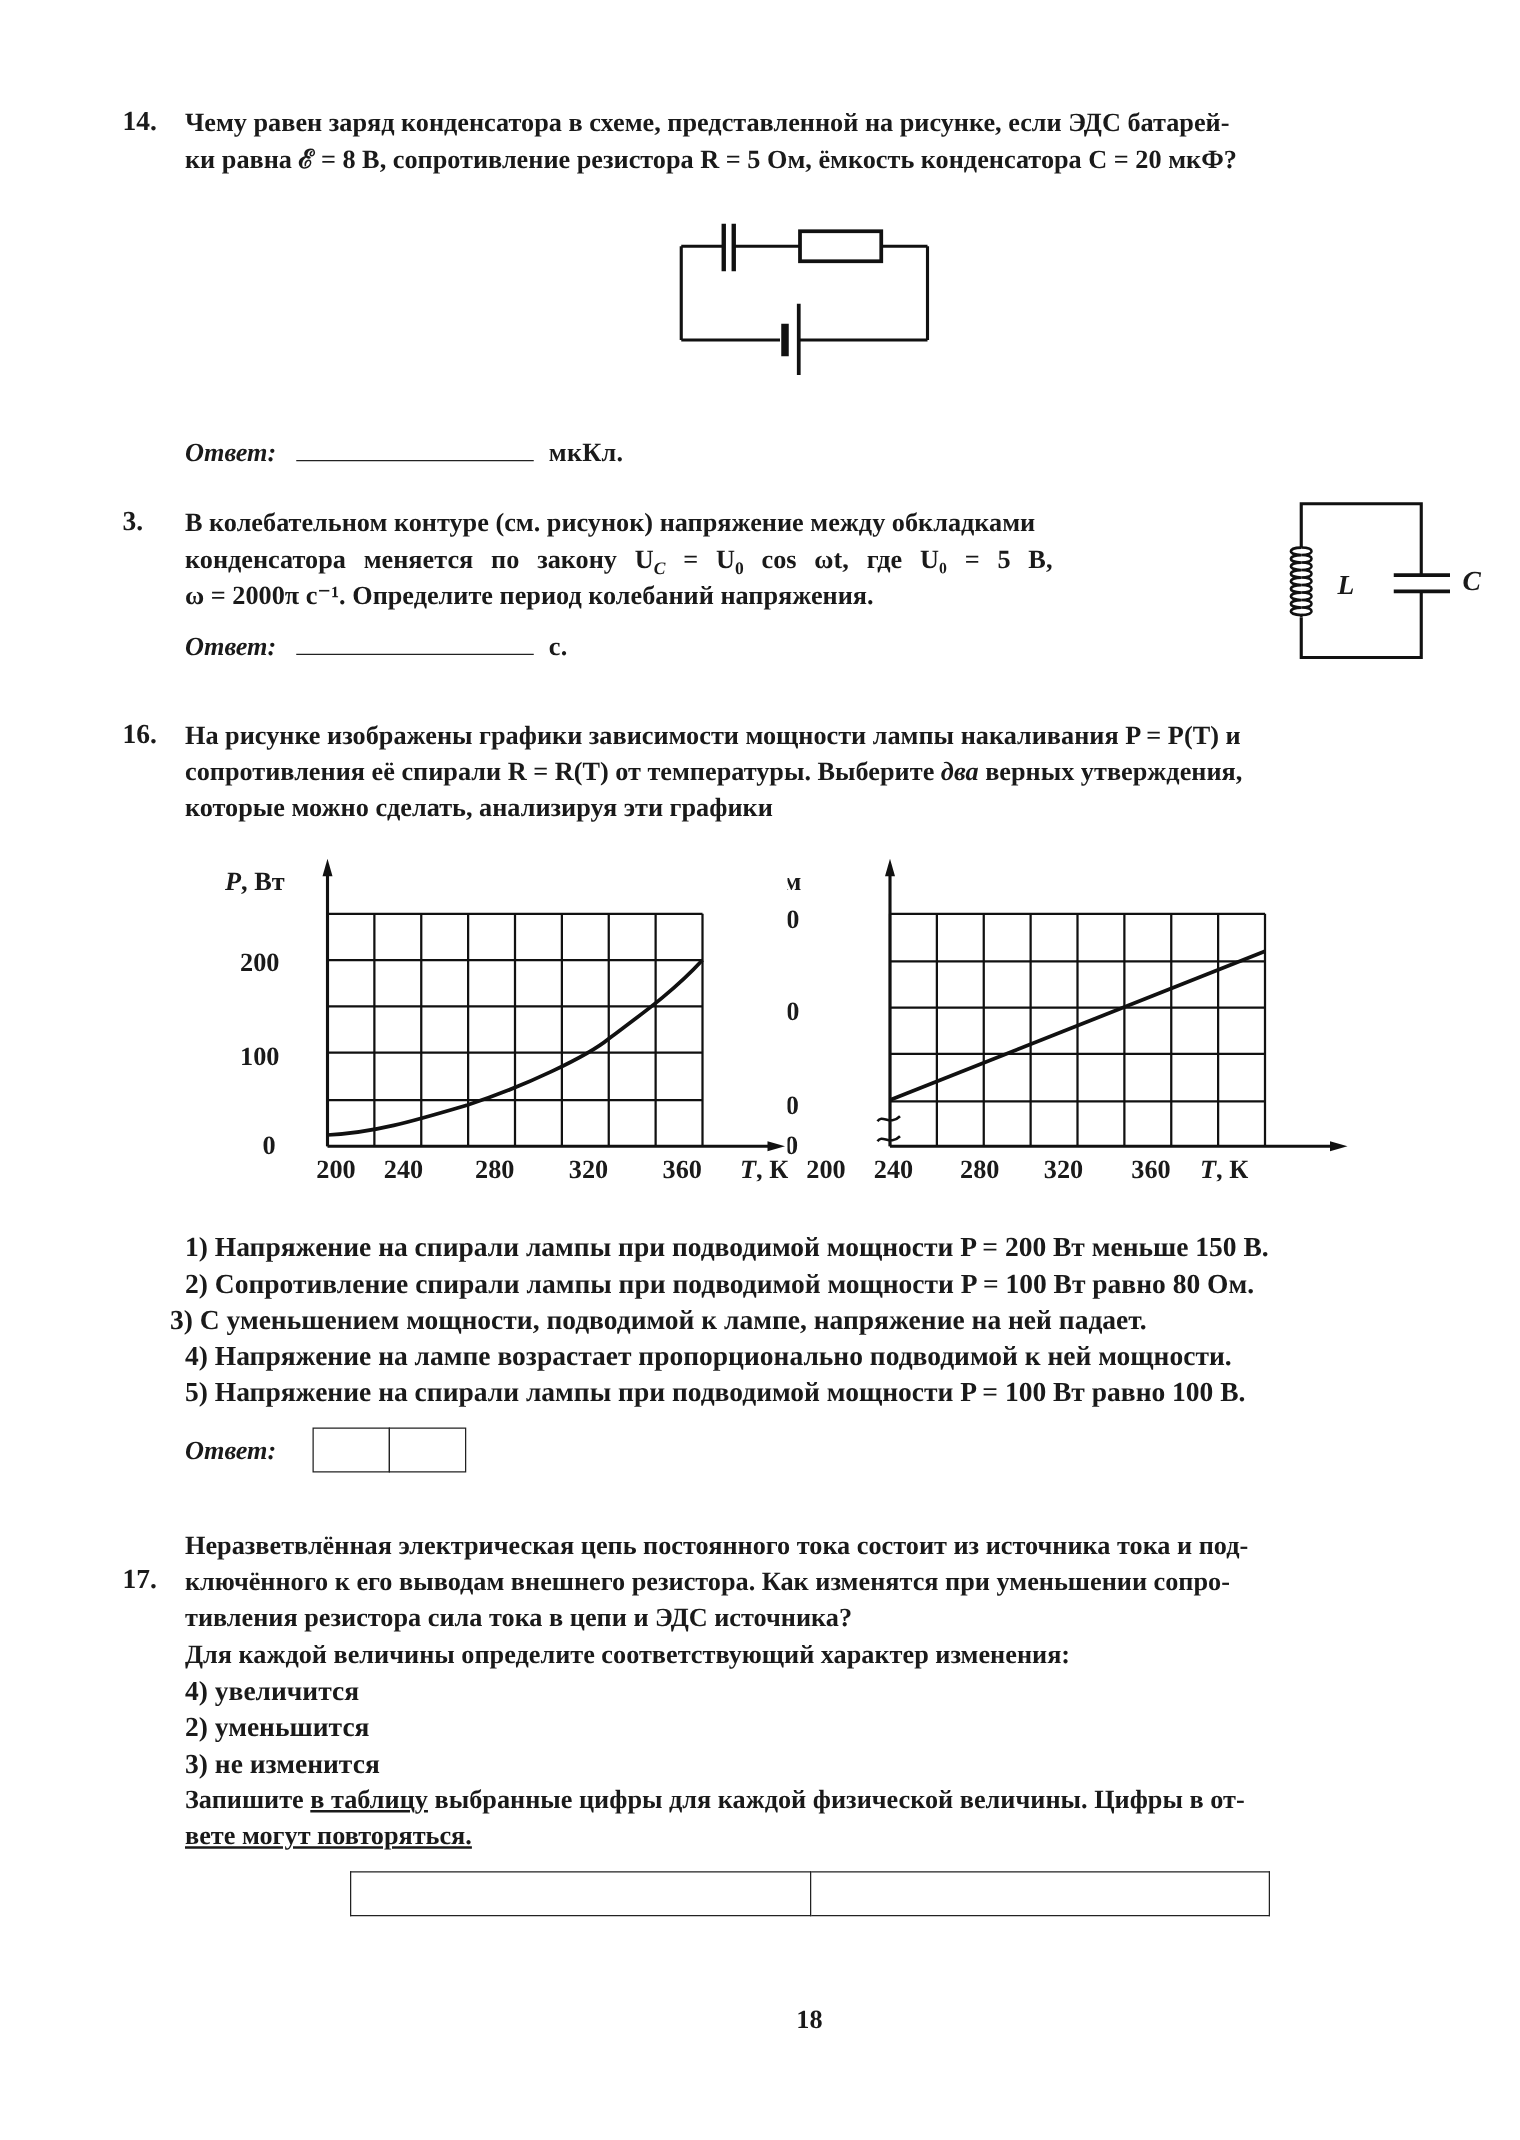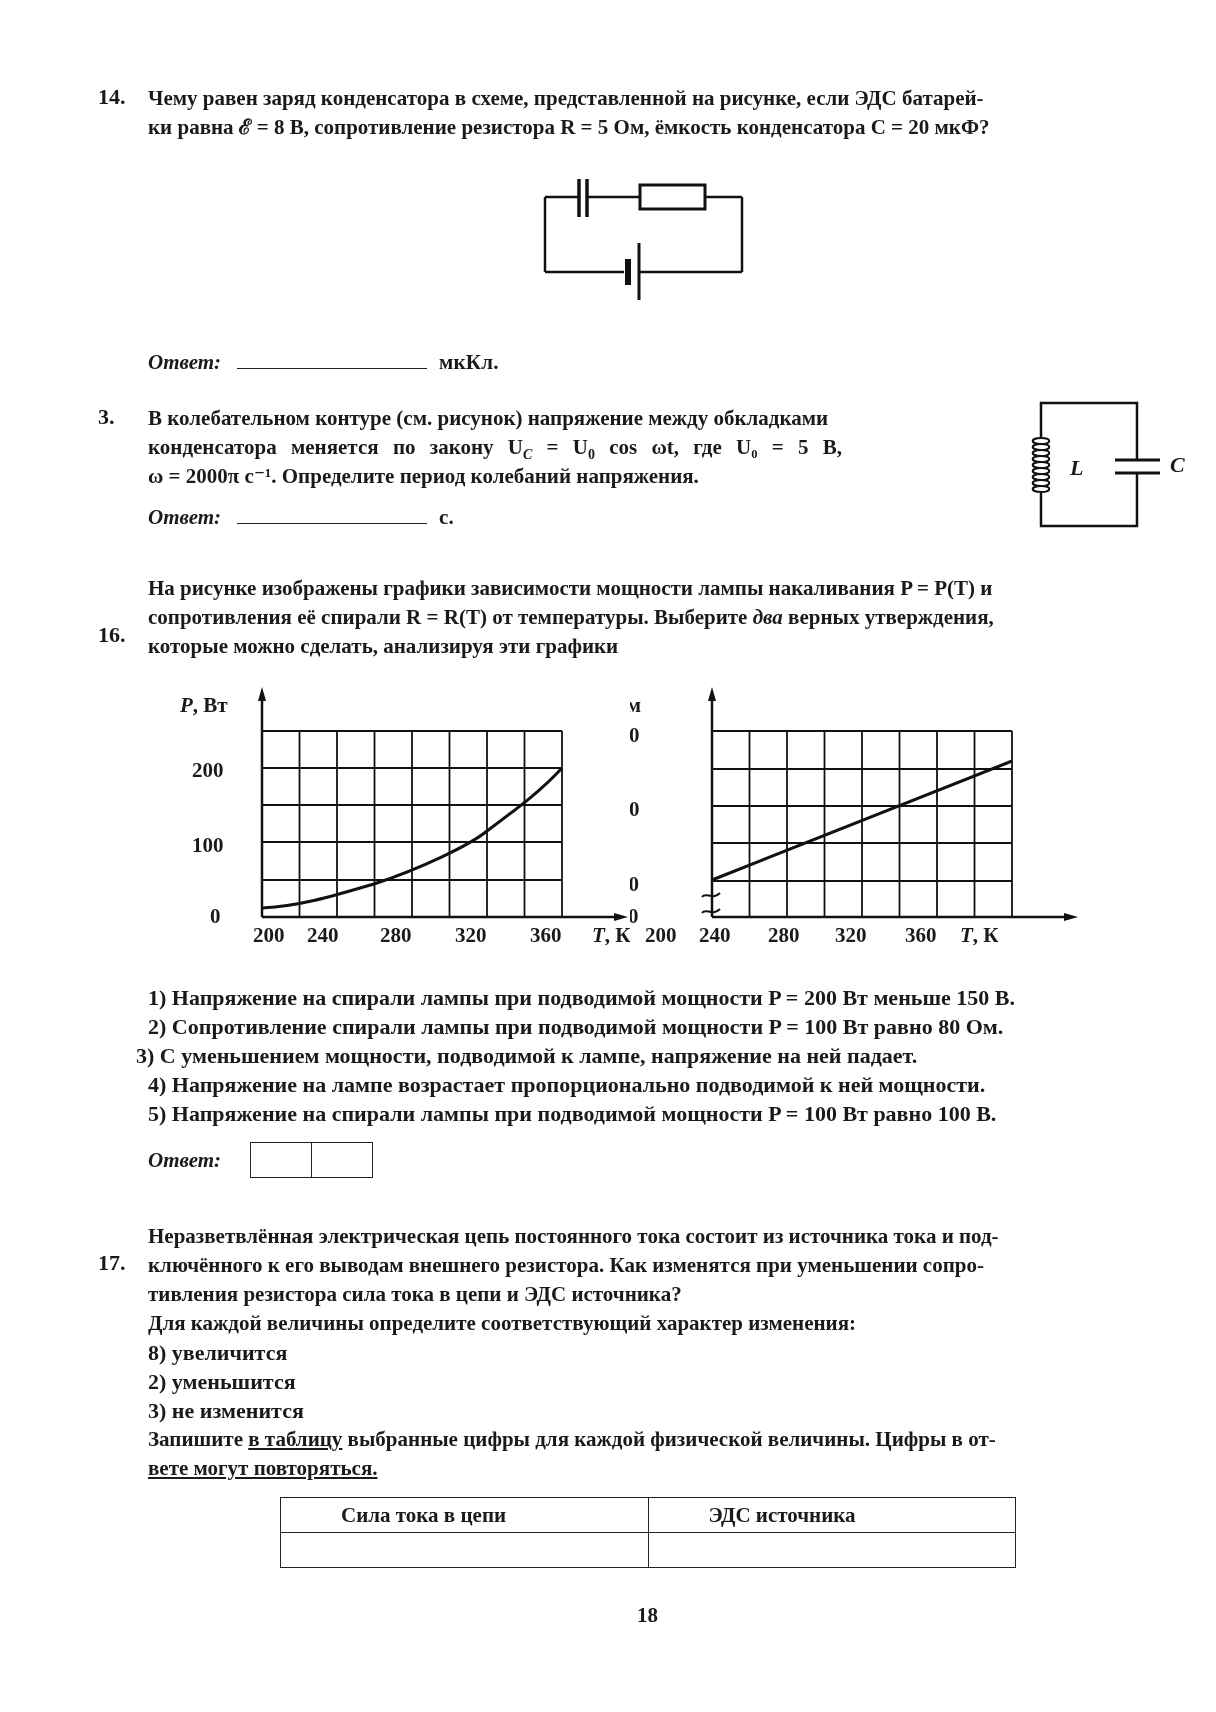--- a/index.html
+++ b/index.html
@@ -76,21 +76,21 @@
     <line x1="95" y1="62" x2="140" y2="62" stroke-width="3"></line>
     <line x1="95" y1="75" x2="140" y2="75" stroke-width="3"></line>
 
     <path d="M21,40 C10,40 10,46 21,46 C10,46 10,52 21,52 C10,52 10,58 21,58 C10,58 10,64 21,64 C10,64 10,70 21,70 C10,70 10,76 21,76 C10,76 10,82 21,82 C10,82 10,88 21,88 C10,88 10,94 21,94 L21,96" stroke-width="2.2"></path>
     <path d="M21,40 C32,40 32,46 21,46 M21,46 C32,46 32,52 21,52 M21,52 C32,52 32,58 21,58 M21,58 C32,58 32,64 21,64 M21,64 C32,64 32,70 21,70 M21,70 C32,70 32,76 21,76 M21,76 C32,76 32,82 21,82 M21,82 C32,82 32,88 21,88 M21,88 C32,88 32,94 21,94" stroke-width="2"></path>
   </g>
   <text x="50" y="77" font-size="22" font-style="italic">L</text>
   <text x="150" y="74" font-size="22" font-style="italic">C</text>
 </svg>
 
-<div class="qnum" style="left:98px; top:574px;margin-top:48px;">16.</div>
+<div class="qnum" style="left:98px; top:574px;">16.</div>
 <div class="para" style="left:148px; top:574px; white-space:nowrap;">На рисунке изображены графики зависимости мощности лампы накаливания P = P(T) и</div>
 <div class="para" style="left:148px; top:603px; white-space:nowrap;">
   <span>сопротивления её спирали R = R(T) от температуры. Выберите </span><em>два</em><span> верных утверждения,</span>
 </div>
 <div class="para" style="left:148px; top:632px; white-space:nowrap;">которые можно сделать, анализируя эти графики</div>
 
 <svg class="abs" style="left:180px; top:675px;" width="460" height="270" viewBox="0 0 460 270">
   <g stroke="#111" stroke-width="1.8">
 
     <line x1="82" y1="56" x2="82" y2="242"></line>
@@ -181,34 +181,30 @@
 
 <div class="abs answer-label" style="left:148px; top:1148px;">Ответ:</div>
 <div class="box" style="left:250px; top:1142px; width:60px; height:34px;"></div>
 <div class="box" style="left:311px; top:1142px; width:60px; height:34px;"></div>
 
 <div class="qnum" style="left:98px; top:1222px;margin-top:28px;">17.</div>
 <div class="para" style="left:148px; top:1222px; white-space:nowrap;">Неразветвлённая электрическая цепь постоянного тока состоит из источника тока и под-</div>
 <div class="para" style="left:148px; top:1251px; white-space:nowrap;">ключённого к его выводам внешнего резистора. Как изменятся при уменьшении сопро-</div>
 <div class="para" style="left:148px; top:1280px; white-space:nowrap;">тивления резистора сила тока в цепи и ЭДС источника?</div>
 <div class="para" style="left:148px; top:1309px; white-space:nowrap;">Для каждой величины определите соответствующий характер изменения:</div>
-<div class="opt" style="left:148px; top:1338px;">8)  увеличится</div>
+<div class="opt" style="left:148px; top:1338px;">4)  увеличится</div>
 <div class="opt" style="left:148px; top:1367px;">2)  уменьшится</div>
 <div class="opt" style="left:148px; top:1396px;">3)  не изменится</div>
 <div class="para" style="left:148px; top:1425px; white-space:nowrap;">
   <span>Запишите </span><span class="underline">в таблицу</span><span> выбранные цифры для каждой физической величины. Цифры в от-</span>
 </div>
 <div class="para" style="left:148px; top:1454px; white-space:nowrap;text-decoration:underline;">вете могут повторяться.</div>
 
 <table class="ans" style="left:280px; top:1497px; width:736px;">
   <tbody>
-      <tr>
-    <td style="height:34px; width:50%; text-align:left; padding-left:60px;">Сила тока в цепи</td>
-    <td style="height:34px; text-align:left; padding-left:60px;">ЭДС источника</td>
-  </tr>
   <tr>
     <td style="height:34px;"></td>
     <td style="height:34px;"></td>
   </tr>
 </tbody>
   </table>
 
 <div class="abs" style="left:637px; top:1603px; font-size:21px; font-weight:bold;">18</div>
 
 </body></html>

